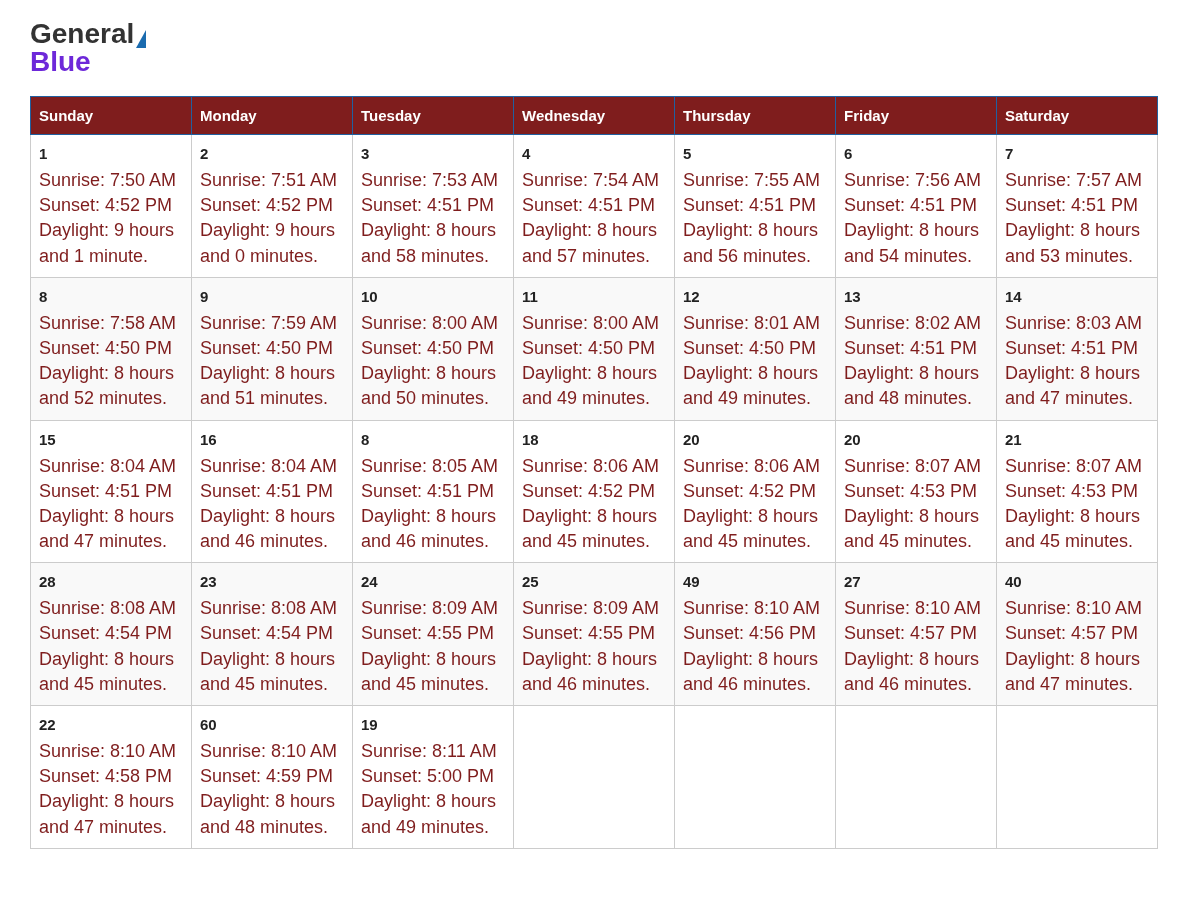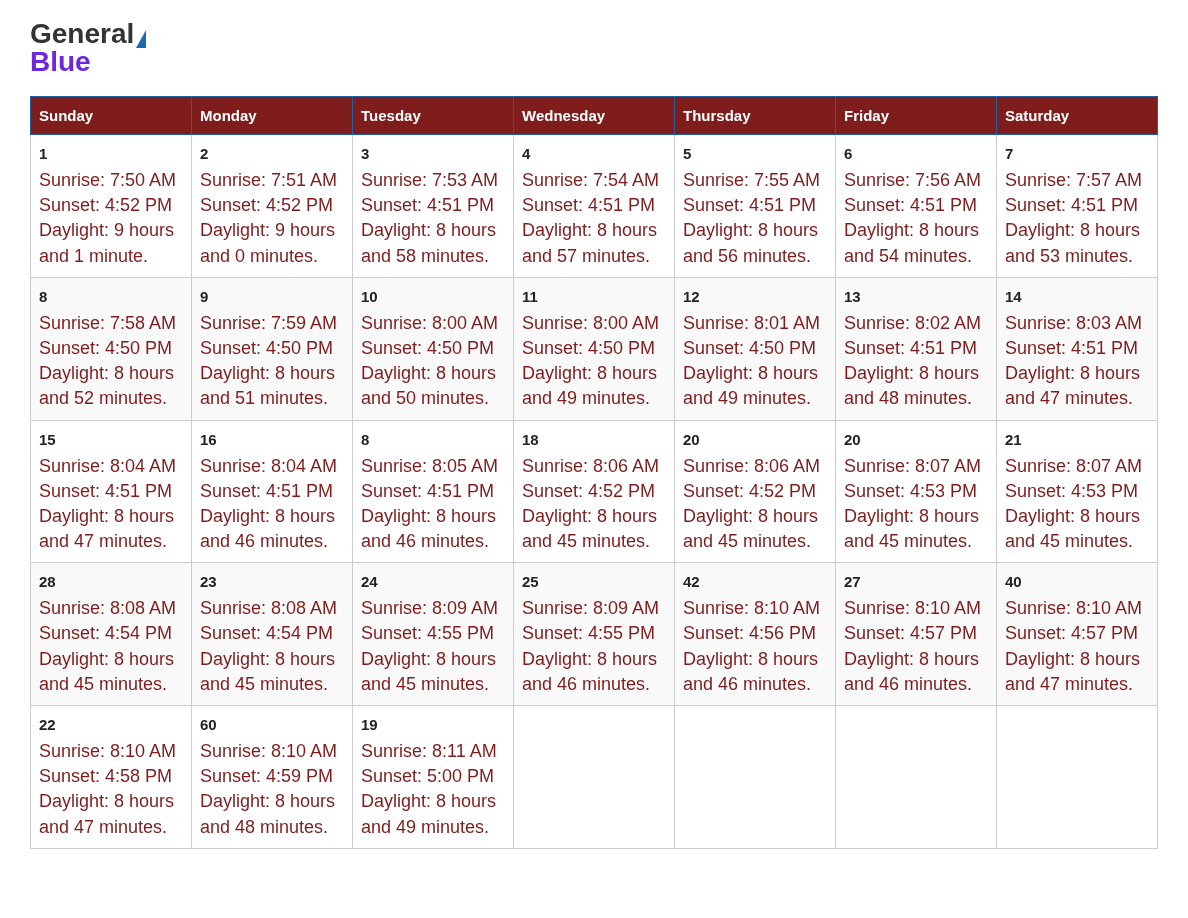--- a/index.html
+++ b/index.html
@@ -156,21 +156,21 @@
         <td><span class="day-number">18</span><span class="day-info">Sunrise: 8:06 AM<br>Sunset: 4:52 PM<br>Daylight: 8 hours and 45 minutes.</span></td>
         <td><span class="day-number">20</span><span class="day-info">Sunrise: 8:06 AM<br>Sunset: 4:52 PM<br>Daylight: 8 hours and 45 minutes.</span></td>
         <td><span class="day-number">20</span><span class="day-info">Sunrise: 8:07 AM<br>Sunset: 4:53 PM<br>Daylight: 8 hours and 45 minutes.</span></td>
         <td><span class="day-number">21</span><span class="day-info">Sunrise: 8:07 AM<br>Sunset: 4:53 PM<br>Daylight: 8 hours and 45 minutes.</span></td>
       </tr>
       <tr class="row-even">
         <td><span class="day-number">28</span><span class="day-info">Sunrise: 8:08 AM<br>Sunset: 4:54 PM<br>Daylight: 8 hours and 45 minutes.</span></td>
         <td><span class="day-number">23</span><span class="day-info">Sunrise: 8:08 AM<br>Sunset: 4:54 PM<br>Daylight: 8 hours and 45 minutes.</span></td>
         <td><span class="day-number">24</span><span class="day-info">Sunrise: 8:09 AM<br>Sunset: 4:55 PM<br>Daylight: 8 hours and 45 minutes.</span></td>
         <td><span class="day-number">25</span><span class="day-info">Sunrise: 8:09 AM<br>Sunset: 4:55 PM<br>Daylight: 8 hours and 46 minutes.</span></td>
-        <td><span class="day-number">42</span><span class="day-info">Sunrise: 8:10 AM<br>Sunset: 4:56 PM<br>Daylight: 8 hours and 46 minutes.</span></td>
+        <td><span class="day-number">49</span><span class="day-info">Sunrise: 8:10 AM<br>Sunset: 4:56 PM<br>Daylight: 8 hours and 46 minutes.</span></td>
         <td><span class="day-number">27</span><span class="day-info">Sunrise: 8:10 AM<br>Sunset: 4:57 PM<br>Daylight: 8 hours and 46 minutes.</span></td>
         <td><span class="day-number">40</span><span class="day-info">Sunrise: 8:10 AM<br>Sunset: 4:57 PM<br>Daylight: 8 hours and 47 minutes.</span></td>
       </tr>
       <tr class="row-odd">
         <td><span class="day-number">22</span><span class="day-info">Sunrise: 8:10 AM<br>Sunset: 4:58 PM<br>Daylight: 8 hours and 47 minutes.</span></td>
         <td><span class="day-number">60</span><span class="day-info">Sunrise: 8:10 AM<br>Sunset: 4:59 PM<br>Daylight: 8 hours and 48 minutes.</span></td>
         <td><span class="day-number">19</span><span class="day-info">Sunrise: 8:11 AM<br>Sunset: 5:00 PM<br>Daylight: 8 hours and 49 minutes.</span></td>
         <td class="empty-cell"></td>
         <td class="empty-cell"></td>
         <td class="empty-cell"></td>

